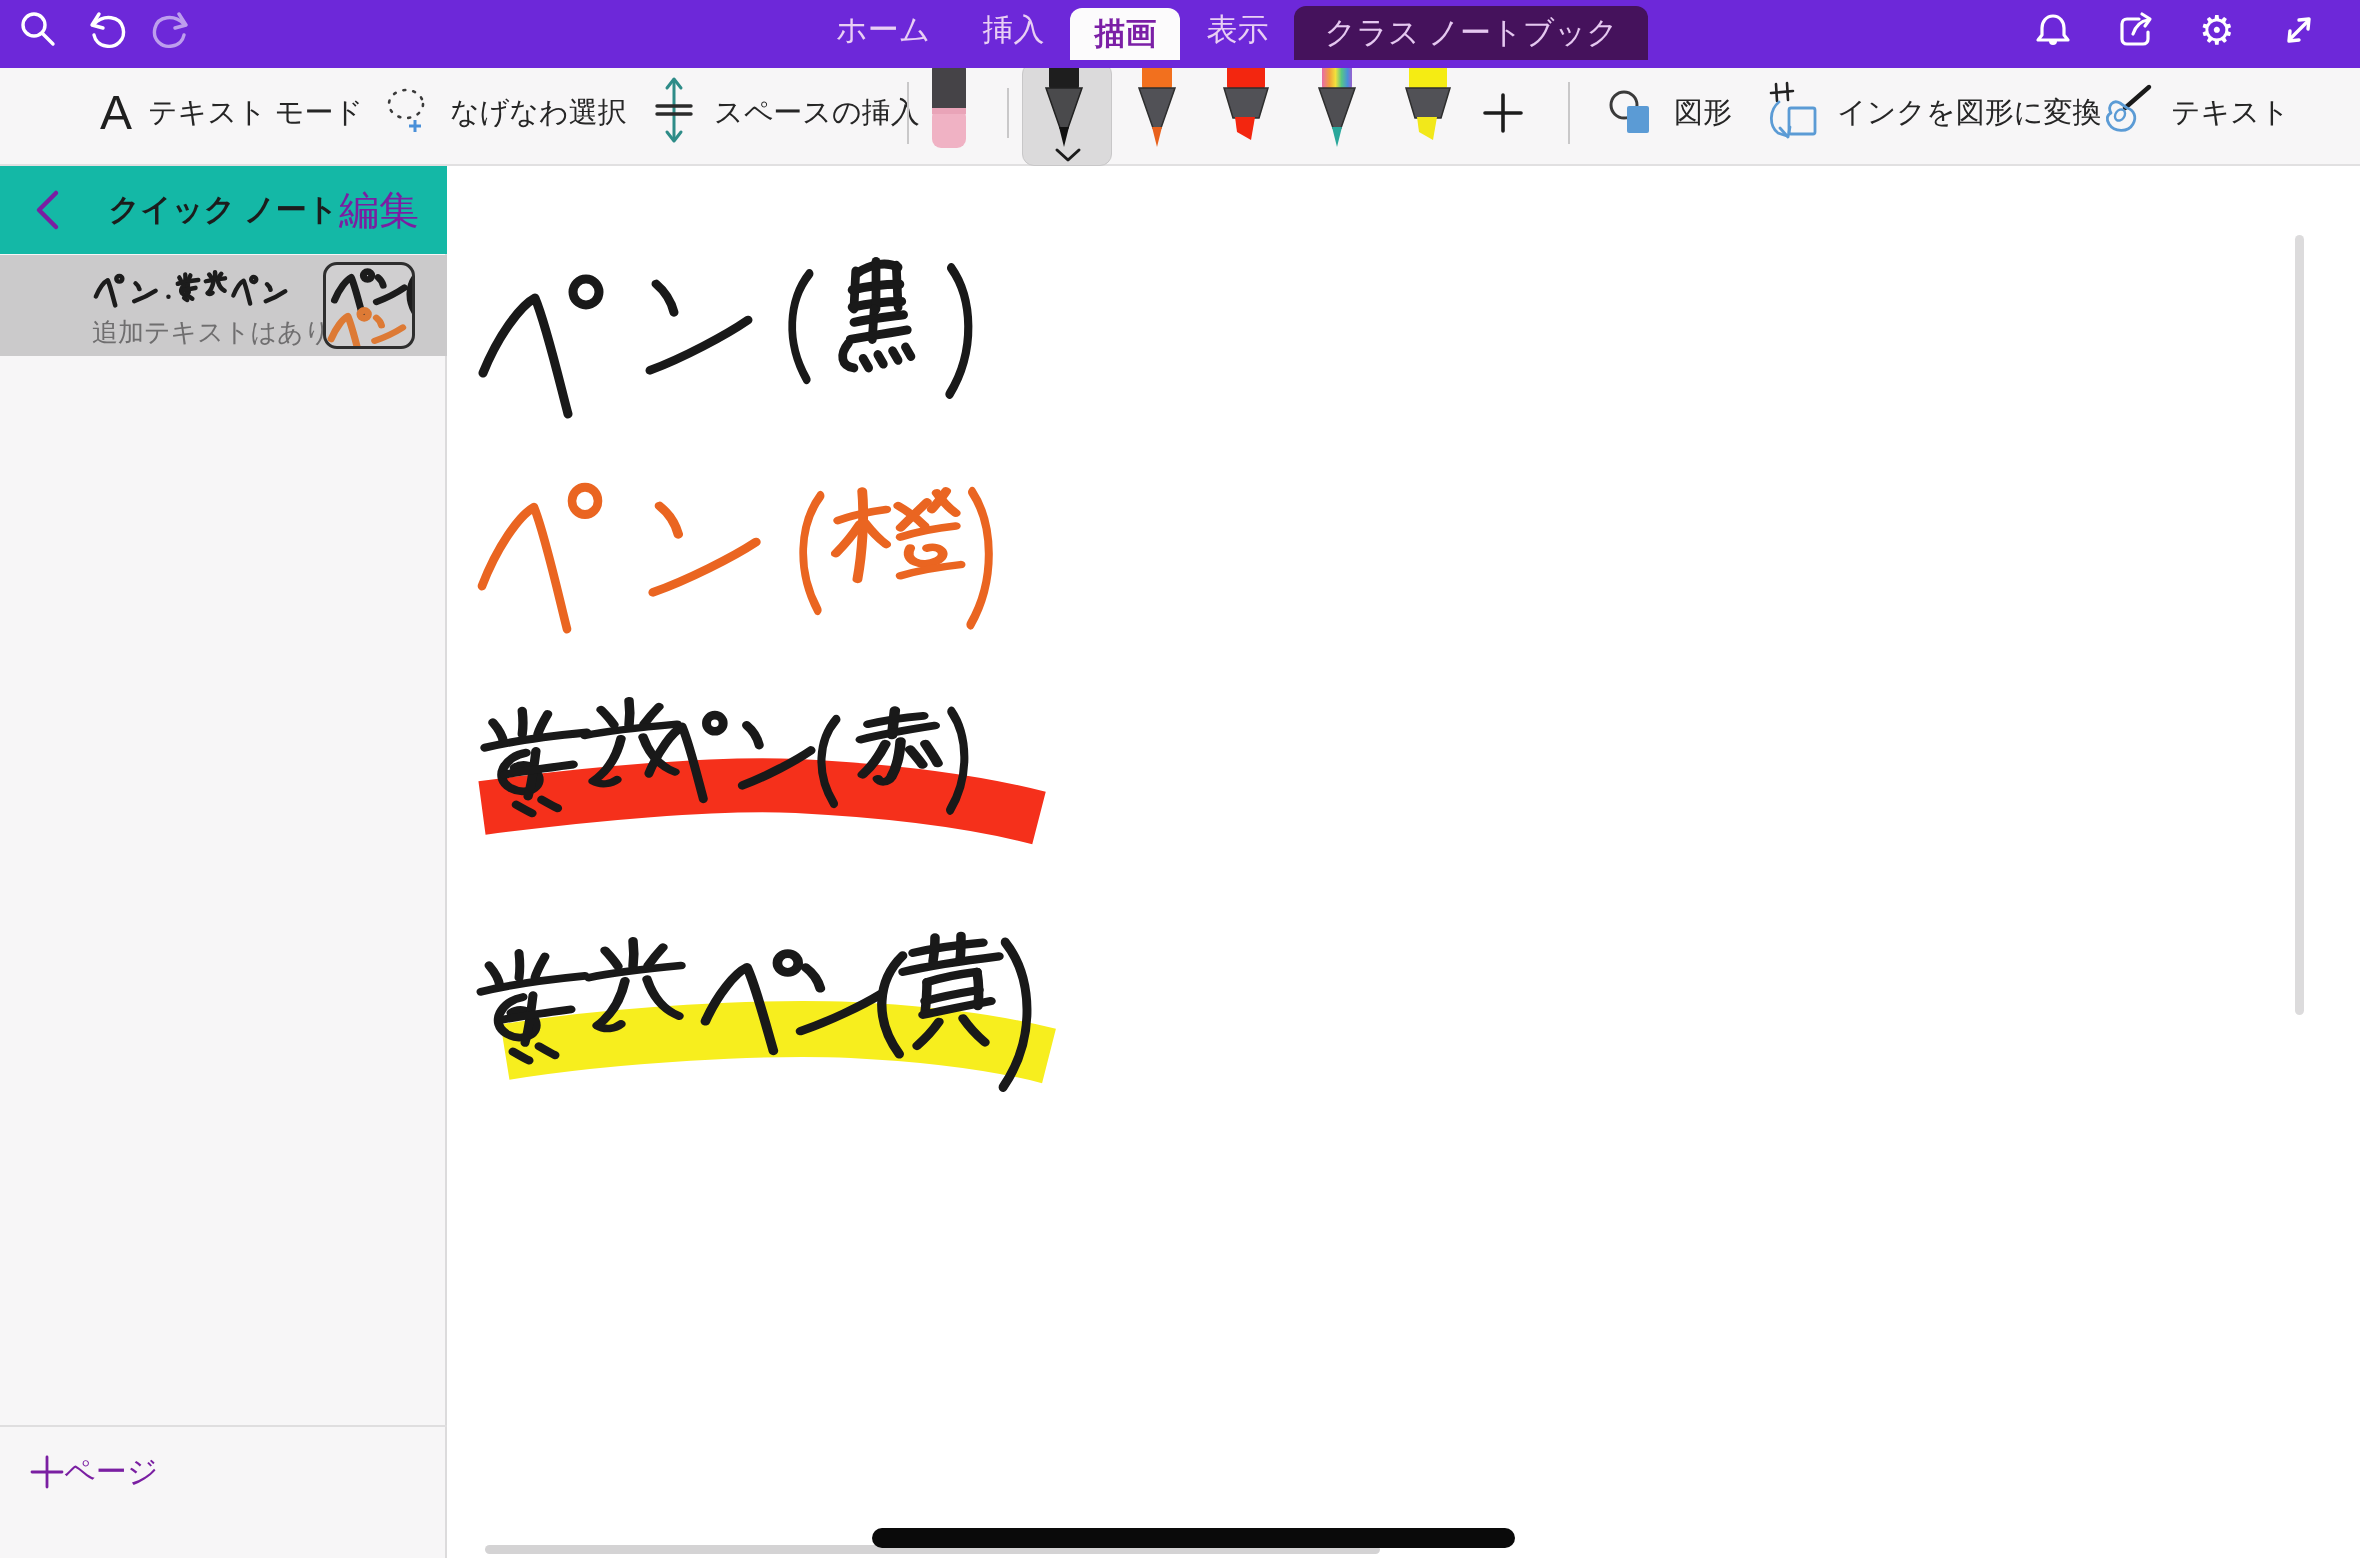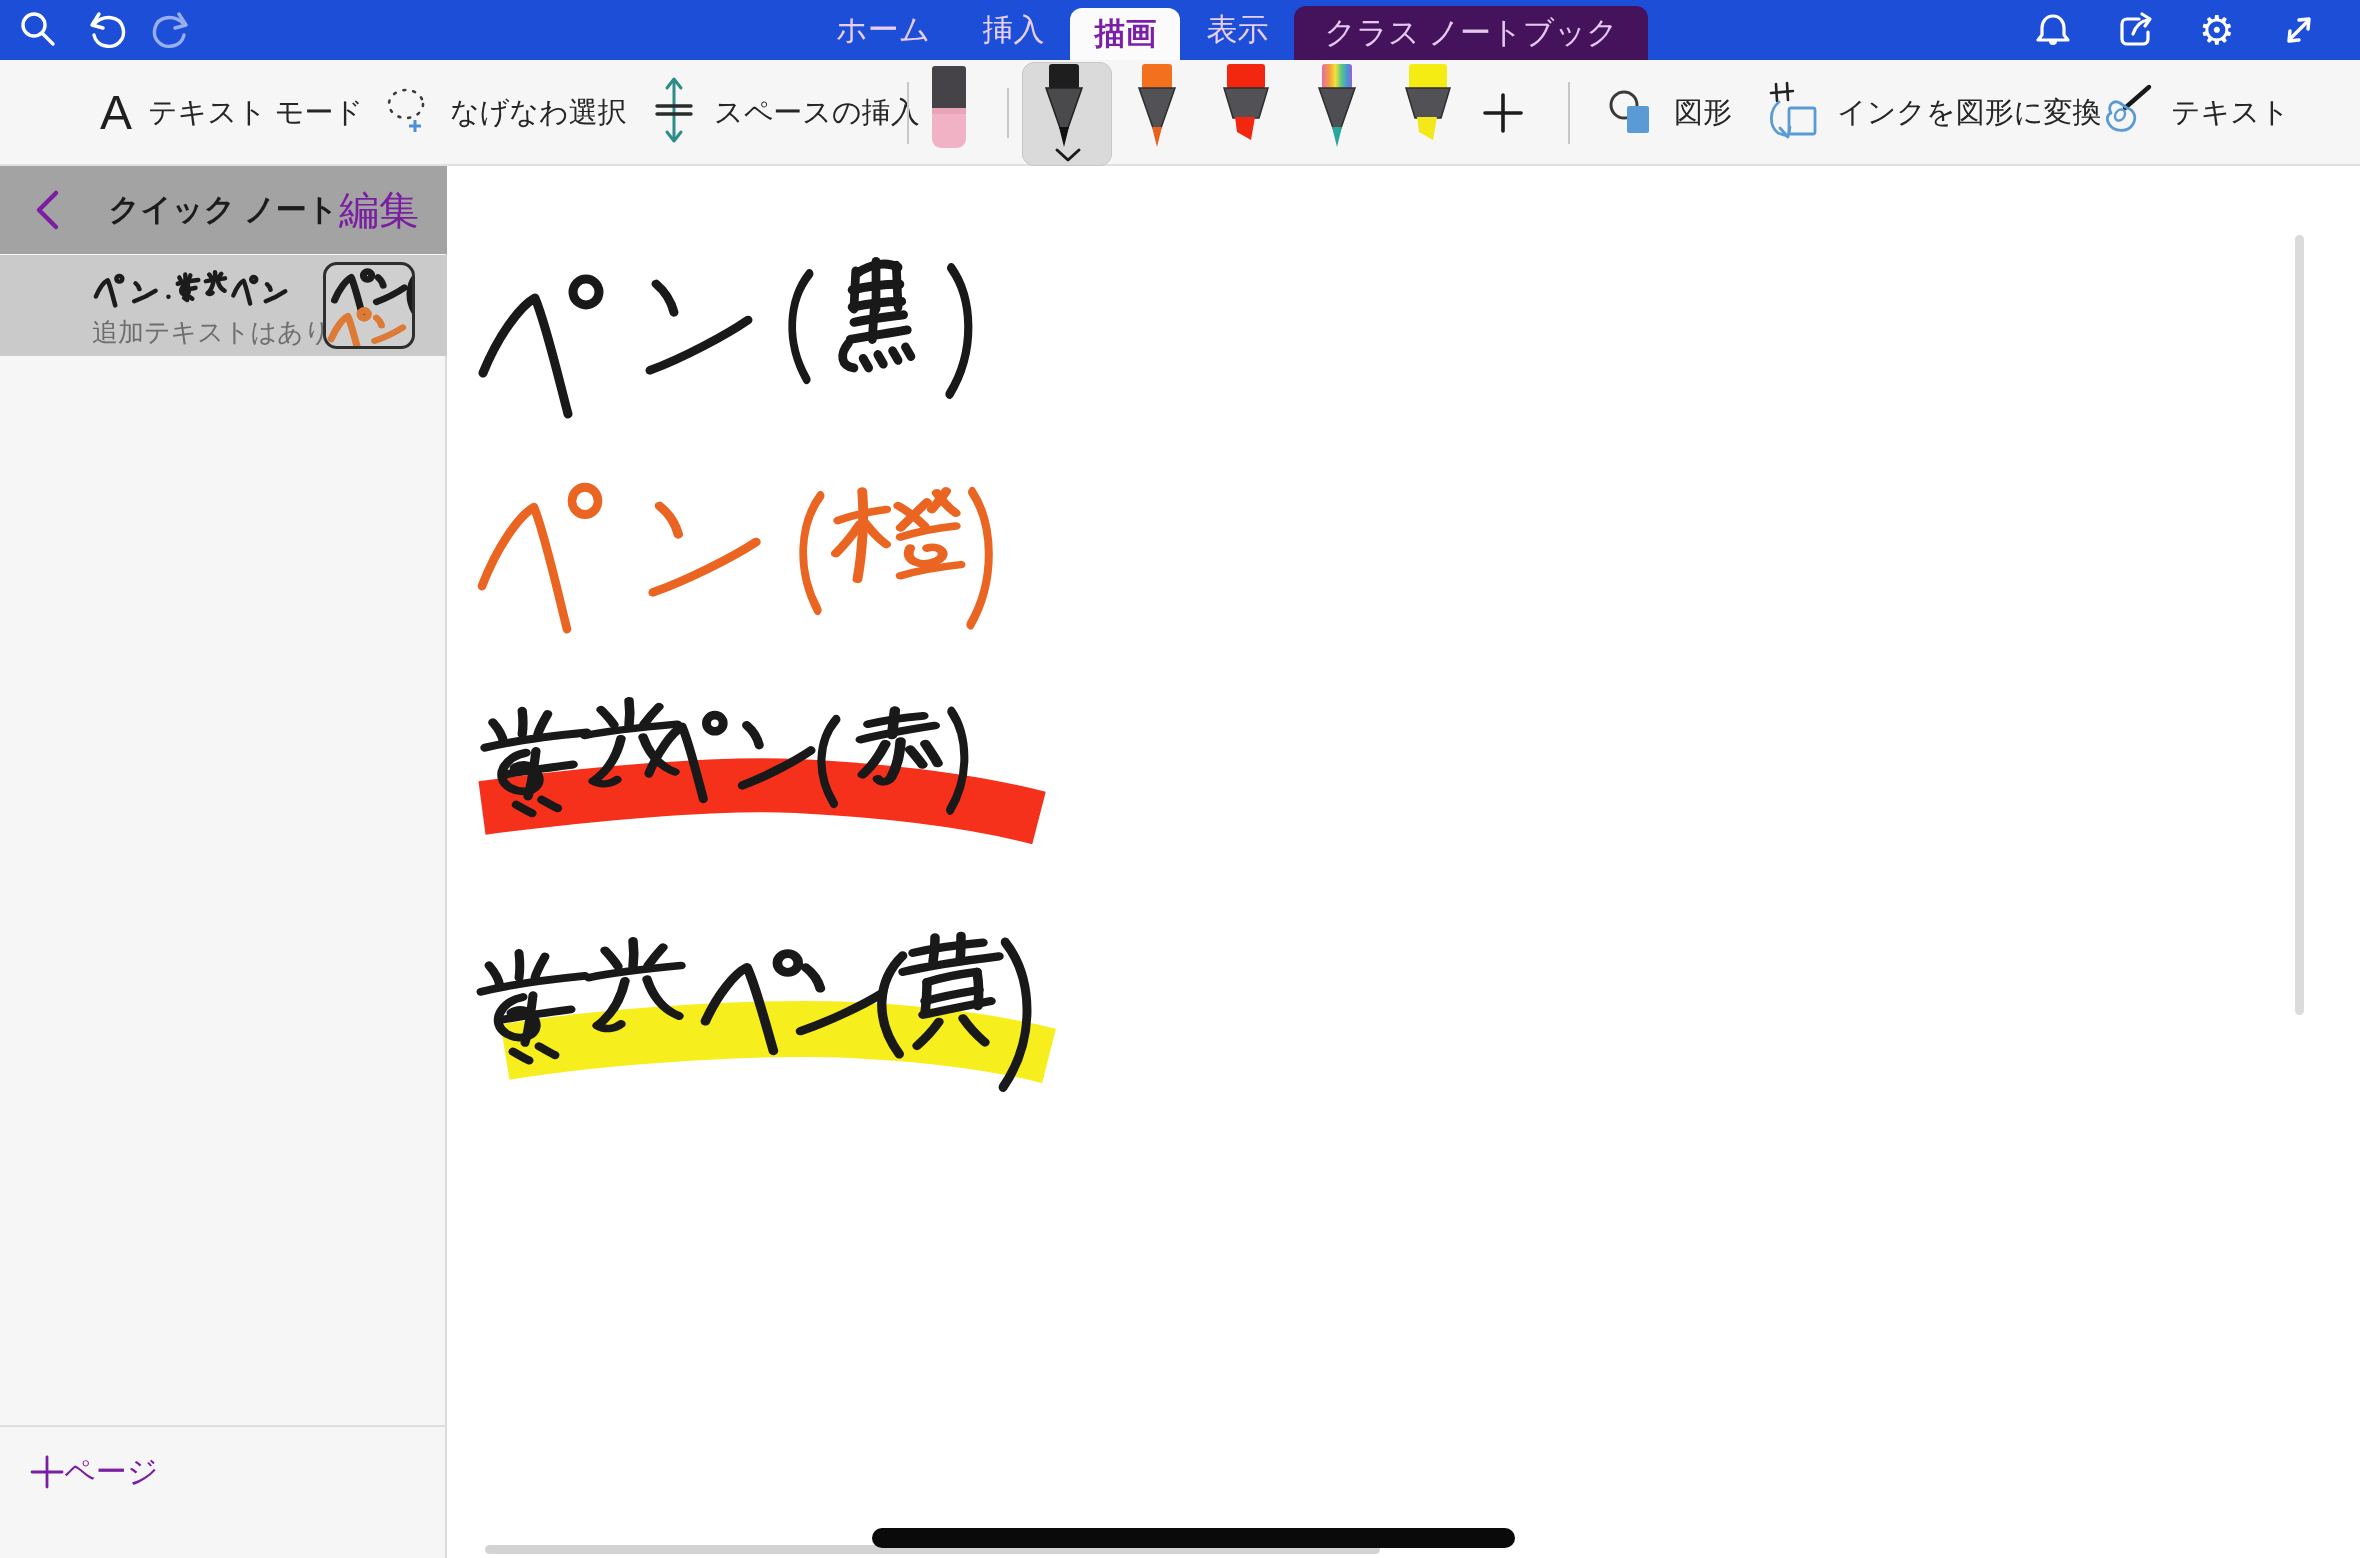--- a/index.html
+++ b/index.html
@@ -1,21 +1,21 @@
 <!DOCTYPE html>
 <html><head>
 <meta charset="utf-8">
 <style>
   * { margin:0; padding:0; box-sizing:border-box; }
   html,body { width:2360px; height:1558px; }
   body { font-family:"Liberation Sans","DejaVu Sans",sans-serif; background:#fff; overflow:hidden; }
   .app { position:relative; width:2360px; height:1558px; overflow:hidden; background:#fff; }
 
   
-  .topbar { position:absolute; left:0; top:0; width:2360px; height:60px; background:#1d4ed8; z-index:40;padding-left:25px; }
+  .topbar { position:absolute; left:0; top:0; width:2360px; height:68px; background:#6d28d9; z-index:40;padding-left:25px; }
   .tb-left { position:absolute; left:14px; top:0; height:60px; display:flex; align-items:center; gap:22px; }
   .tb-right { position:absolute; right:38px; top:0; height:60px; display:flex; align-items:center; gap:36px; }
   .tbicon { width:46px; height:46px; display:flex; align-items:center; justify-content:center; }
   .tbicon svg { display:block; }
   .gear-glyph { font-size:40px; color:#fff; line-height:1; }
   .dim { opacity:.55; }
 
   .tabs { position:absolute; left:810px; top:0; height:60px; display:flex; align-items:stretch; z-index:41; }
   .tab { display:flex; align-items:center; padding:0 26px; color:#E9CFF4; font-size:31px; white-space:nowrap; }
   .tab.selected { background:#FCFBFC; color:#7B1FA6; font-weight:700; border-radius:12px 12px 0 0; margin-top:8px; padding:0 24px;text-align:right; }
@@ -29,21 +29,21 @@
 
   .pen-slot { position:absolute; top:4px; }
   .pen-selected-box { position:absolute; left:1022px; top:2px; width:90px; height:104px; background:#DBDADB; border:1px solid #C8C7C8; border-radius:12px; }
   .pen-chevron { position:absolute; left:30px; top:84px; }
   .plus-btn { position:absolute; left:1481px; top:31px; width:44px; height:44px; display:flex; align-items:center; justify-content:center; }
 
   
   .content { position:absolute; left:0; top:166px; width:2360px; height:1392px; }
 
   .sidebar { position:absolute; left:0; top:0; width:447px; height:1392px; background:#F7F6F7; border-right:2px solid #DCDBDC; }
-  .sb-header { position:absolute; left:0; top:0; width:447px; height:88px; background:#a3a3a3; display:flex; align-items:center; }
+  .sb-header { position:absolute; left:0; top:0; width:447px; height:88px; background:#14b8a6; display:flex; align-items:center; }
   .sb-back { position:absolute; left:34px; top:22px; width:40px; height:44px; display:flex; align-items:center; }
   .sb-title { position:absolute; left:0; width:447px; text-align:center; font-size:31px; font-weight:600; color:#1C1C1C; }
   .sb-edit { position:absolute; right:28px; font-size:40px; color:#7A1FA2; }
   .page-item { position:absolute; left:0; top:89px; width:447px; height:101px; background:#CBCACB; }
   .page-title-ink { position:absolute; left:92px; top:14px; }
   .page-subtitle { position:absolute; left:92px; top:60px; font-size:26px; color:#6F6E6F; white-space:nowrap; }
   .page-thumb { position:absolute; left:323px; top:7px; width:92px; height:87px; background:#D0CFD0; border:3px solid #2E2E2E; border-radius:14px; overflow:hidden; }
   .add-page { position:absolute; left:0; top:1259px; width:447px; height:133px; border-top:2px solid #DFDEDF; }
   .add-page-row { position:absolute; left:30px; top:24px; display:flex; align-items:center; color:#7A1FA2; font-size:31px; }
 

